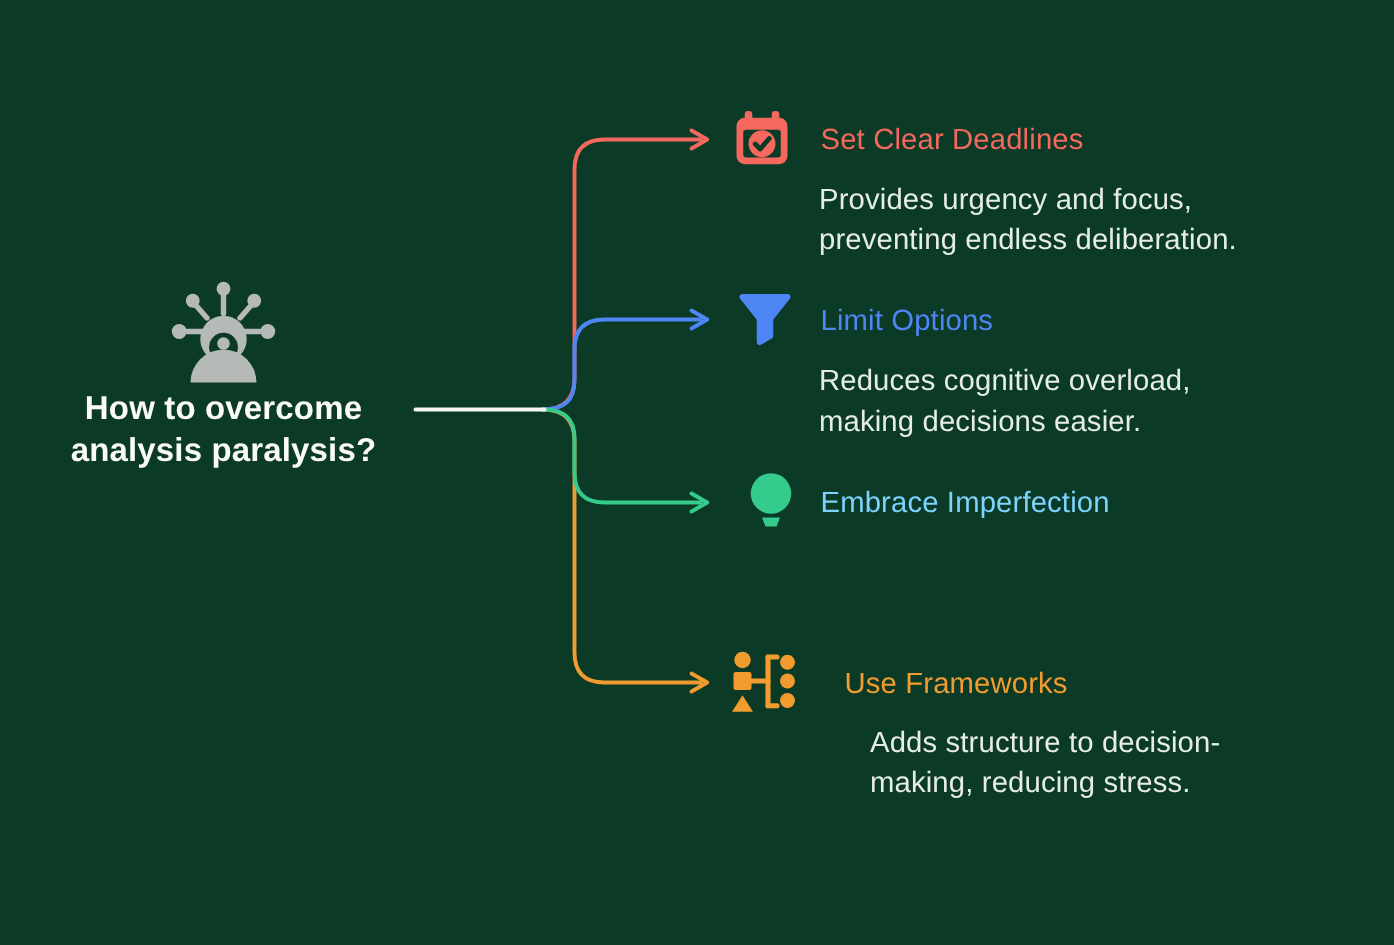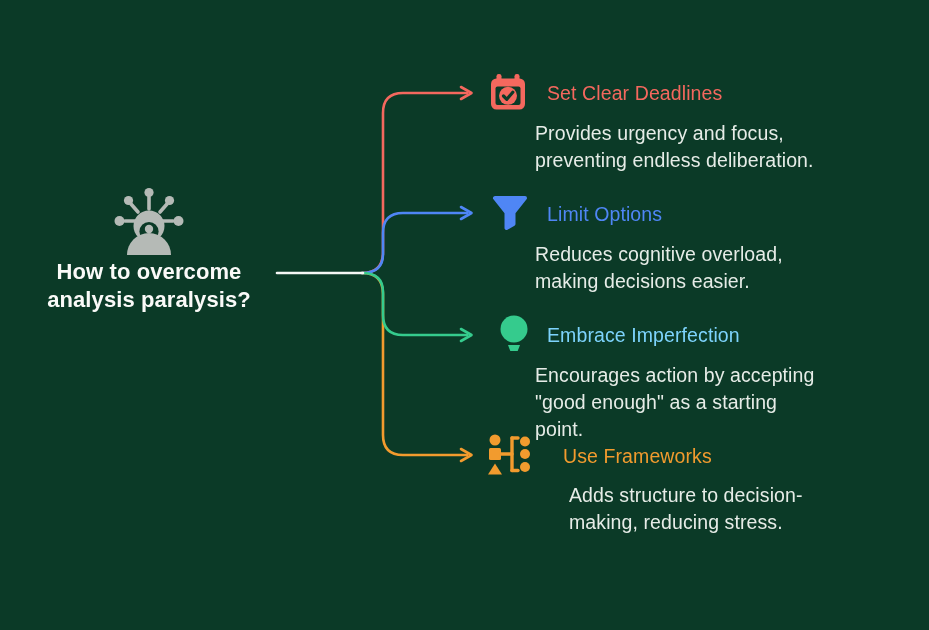--- a/index.html
+++ b/index.html
@@ -19,21 +19,21 @@
     white-space:pre-line;
     letter-spacing:.1px;
   }
   .root-icon{left:110px;top:183px;}
   .branch-title{
     left:547px;
     font-size:19.5px;font-weight:normal;line-height:24px;
     letter-spacing:.1px;
   }
   .branch-desc{
-    left:535px;
+    left:546px;
     font-size:19.5px;line-height:27px;
     white-space:pre-line;
     letter-spacing:.1px;
   }
   .branch-icon{width:48px;height:48px;display:flex;align-items:center;justify-content:center;}
   #icon-1{left:484px;top:70px;}
   #title-1{top:81px;}
   #desc-1{top:120px;}
   #icon-2{left:486px;top:189px;}
   #title-2{top:202px;}
@@ -122,23 +122,20 @@
 
   <div id="icon-3" class="abs branch-icon">
     <svg width="36" height="38" viewBox="0 0 36 38">
       <g fill="#35cb8d">
         <circle cx="18" cy="14" r="13.5"></circle>
         <path d="M12,30 L24,30 L21.7,36 L14.3,36 Z"></path>
       </g>
     </svg>
   </div>
   <div id="title-3" class="abs branch-title" style="color: #7dd3fc;">Embrace Imperfection</div>
-  <div id="desc-3" class="abs branch-desc" style="color: rgb(230, 236, 231);">Encourages action by accepting
-"good enough" as a starting
-point.</div>
 
   <div id="icon-4" class="abs branch-icon">
     <svg width="48" height="45" viewBox="0 0 48 45">
       <g fill="#f29b2e">
         <circle cx="11" cy="7" r="5.5"></circle>
         <rect x="5" y="15" width="12" height="12" rx="1.5"></rect>
         <circle cx="41" cy="8.5" r="5"></circle>
         <circle cx="41" cy="21" r="5"></circle>
         <circle cx="41" cy="34" r="5"></circle>
         <path d="M11,30.5 L4,41.5 L18,41.5 Z"></path>

